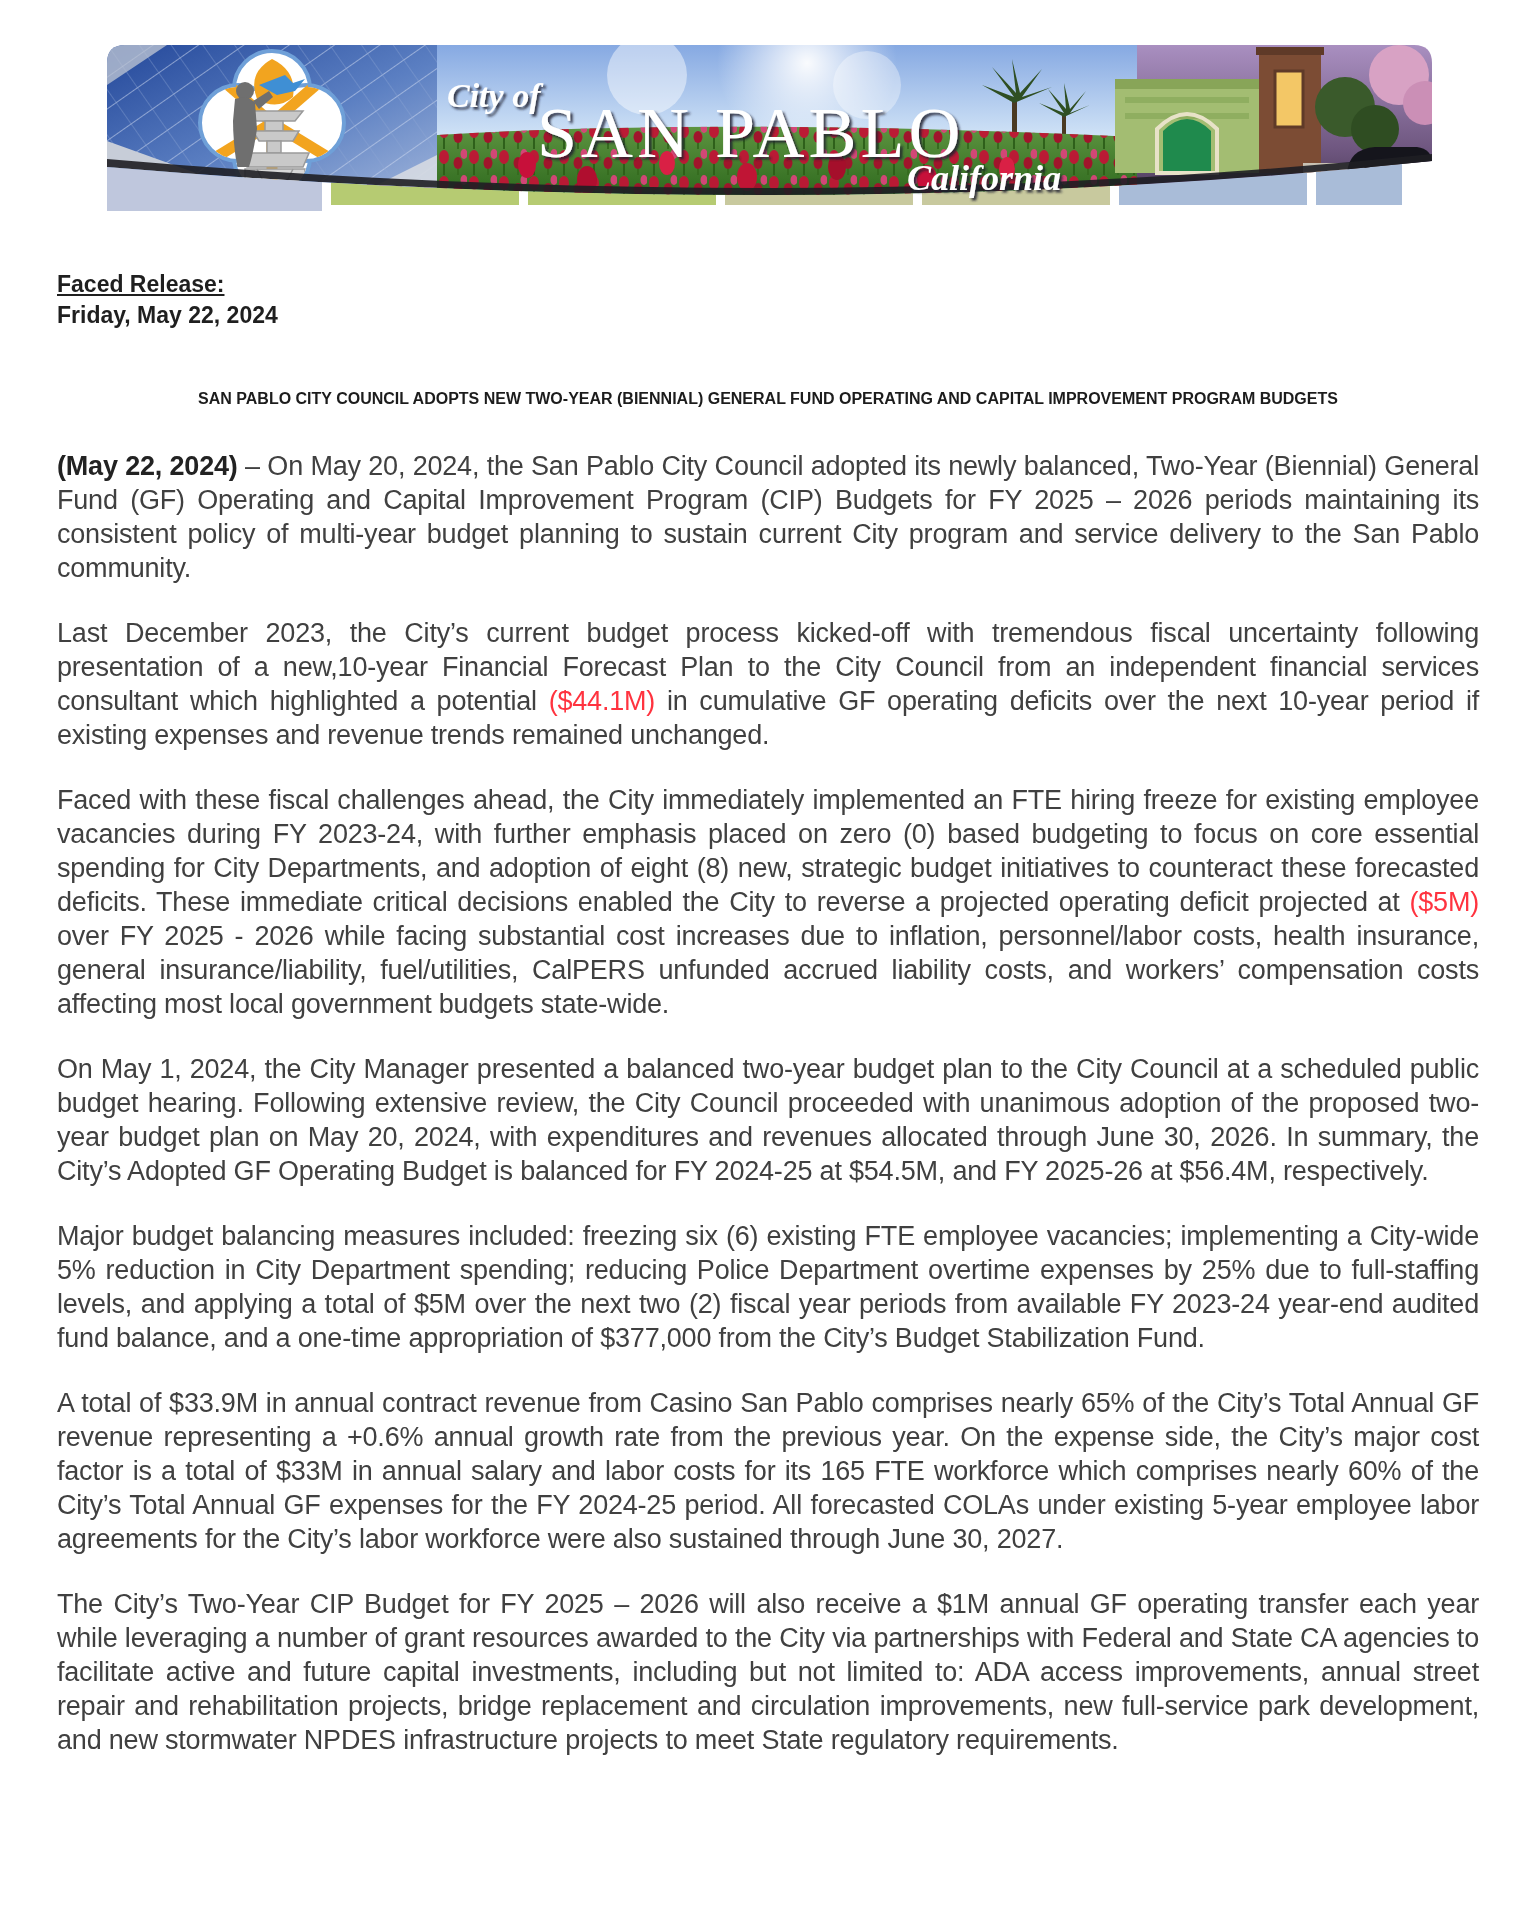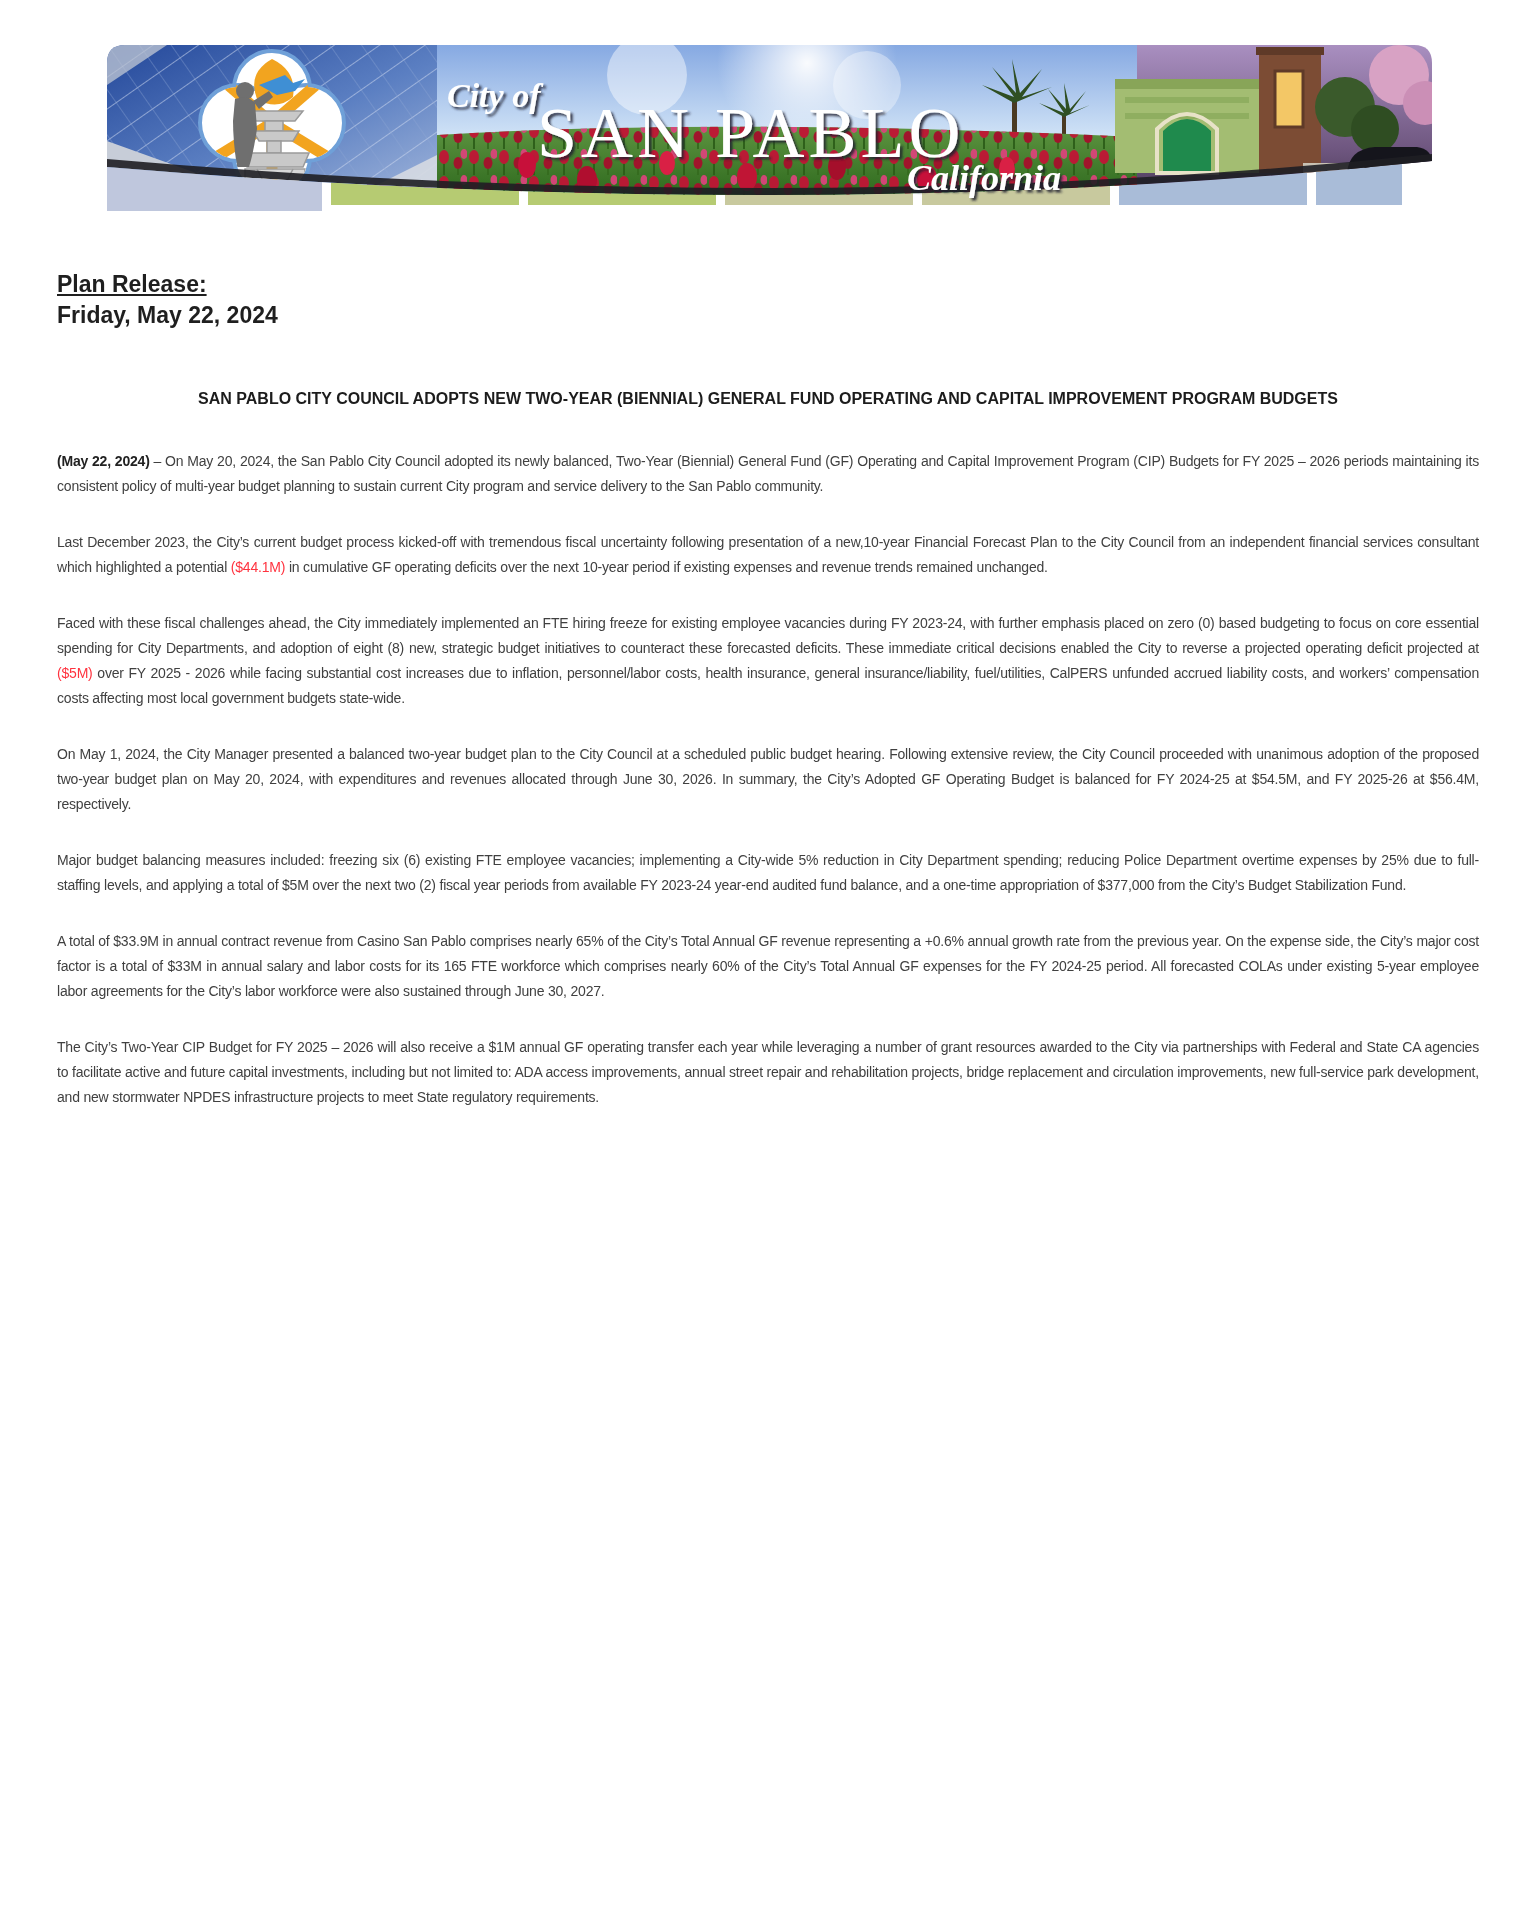--- a/index.html
+++ b/index.html
@@ -20,21 +20,21 @@
   
   .release{margin-top:32px;font-size:23px;font-weight:bold;color:#1f1f1f;line-height:31px;}
   .release .lbl{text-decoration:underline;}
 
   
   h1.headline{margin:50px auto 0 auto;max-width:1190px;text-align:center;
     font-size:16px;line-height:36px;font-weight:bold;color:#1c1c1c;letter-spacing:0px;}
 
   
   .article{margin-top:32px;}
-  .article p{margin:0 0 31px 0;font-size:14px;line-height:25px;text-align:justify;
+  .article p{margin:0 0 31px 0;font-size:27px;line-height:34px;text-align:justify;
     color:#404040;letter-spacing:-0.2px;}
   .article p .b{font-weight:bold;color:#222;}
   .article p .red{font-weight:normal;}
 </style>
 </head>
 <body>
 
 <div class="content">
 
   <div class="banner-wrap">
@@ -202,21 +202,21 @@
 
       <g fill="#ffffff" filter="url(#ds)">
         <text x="340" y="62" font-family="Liberation Serif, serif" font-style="italic" font-weight="bold" font-size="34">City of</text>
         <text x="430" y="112" font-family="Liberation Serif, serif" font-size="72" letter-spacing="4">SAN PABLO</text>
         <text x="800" y="145" font-family="Liberation Serif, serif" font-style="italic" font-weight="bold" font-size="36">California</text>
       </g>
     </svg>
   </div>
 
   <div class="release">
-    <div class="lbl">Plan Release:</div>
+    <div class="lbl">Faced Release:</div>
     <div>Friday, May 22, 2024</div>
   </div>
 
   <h1 class="headline">SAN PABLO CITY COUNCIL ADOPTS NEW TWO-YEAR (BIENNIAL) GENERAL FUND OPERATING AND CAPITAL IMPROVEMENT PROGRAM BUDGETS</h1>
 
   <div class="article">
       <p><span class="b">(May 22, 2024)</span><span> – On May 20, 2024, the San Pablo City Council adopted its newly balanced, Two-Year (Biennial) General Fund (GF) Operating and Capital Improvement Program (CIP) Budgets for FY 2025 – 2026 periods maintaining its consistent policy of multi-year budget planning to sustain current City program and service delivery to the San Pablo community.</span></p>
       <p><span>Last December 2023, the City’s current budget process kicked-off with tremendous fiscal uncertainty following presentation of a new,10-year Financial Forecast Plan to the City Council from an independent financial services consultant which highlighted a potential </span><span class="red" style="color: rgb(255, 51, 63);">($44.1M)</span><span> in cumulative GF operating deficits over the next 10-year period if existing expenses and revenue trends remained unchanged.</span></p>
       <p><span>Faced with these fiscal challenges ahead, the City immediately implemented an FTE hiring freeze for existing employee vacancies during FY 2023-24, with further emphasis placed on zero (0) based budgeting to focus on core essential spending for City Departments, and adoption of eight (8) new, strategic budget initiatives to counteract these forecasted deficits.  These immediate critical decisions enabled the City to reverse a projected operating deficit projected at </span><span class="red" style="color: rgb(255, 51, 63);">($5M)</span><span> over FY 2025 - 2026 while facing substantial cost increases due to inflation, personnel/labor costs, health insurance, general insurance/liability, fuel/utilities, CalPERS unfunded accrued liability costs, and workers’ compensation costs affecting most local government budgets state-wide.</span></p>
       <p><span>On May 1, 2024, the City Manager presented a balanced two-year budget plan to the City Council at a scheduled public budget hearing.  Following extensive review, the City Council proceeded with unanimous adoption of the proposed two-year budget plan on May 20, 2024, with expenditures and revenues allocated through June 30, 2026.  In summary, the City’s Adopted GF Operating Budget is balanced for FY 2024-25 at $54.5M, and FY 2025-26 at $56.4M, respectively.</span></p>

